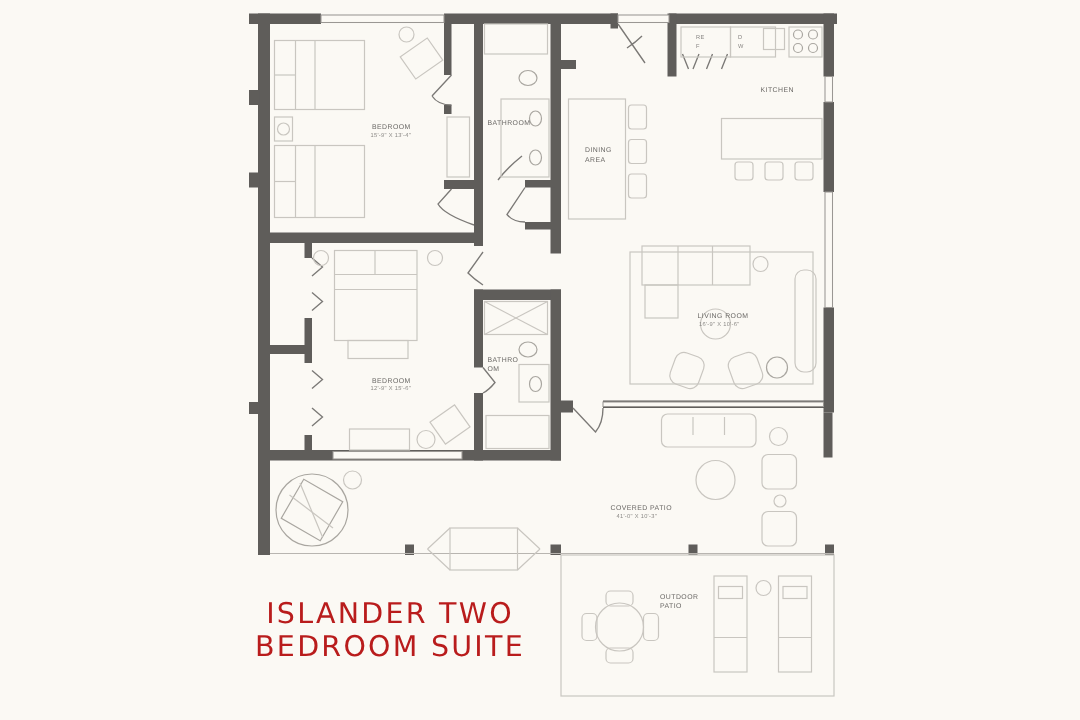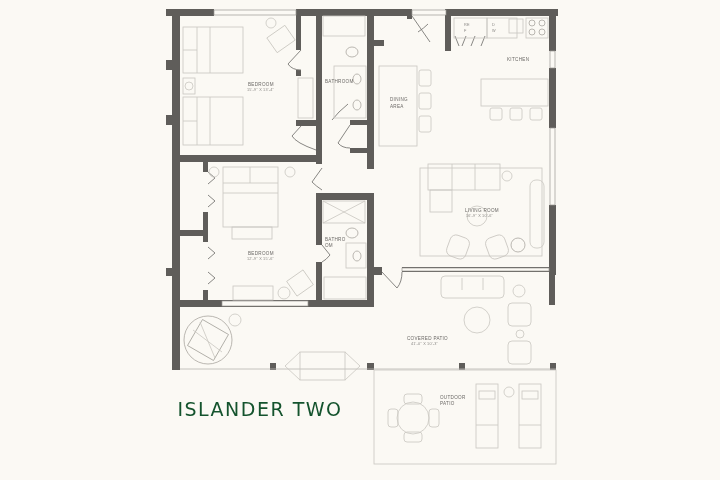--- a/index.html
+++ b/index.html
@@ -5,21 +5,21 @@
   html, body { margin:0; padding:0; }
   body { width:720px; height:480px; background:#fbf9f4; position:relative; overflow:hidden; font-family:"Liberation Sans", sans-serif; }
   svg.plan { position:absolute; left:0; top:0; width:720px; height:480px; }
   .wall { fill:#5f5d5a; }
   .fx { fill:none; stroke:#c9c6c0; stroke-width:0.8; }
   .fxd { fill:none; stroke:#a9a6a0; stroke-width:0.8; }
   .door { fill:none; stroke:#7b7976; stroke-width:0.9; }
   .win { fill:#fbf9f4; stroke:#9a9793; stroke-width:0.7; }
   .lbl { font-family:"Liberation Sans", sans-serif; font-size:4.6px; fill:#6b6966; letter-spacing:0.3px; }
   .dim { font-family:"Liberation Sans", sans-serif; font-size:3.8px; fill:#8a8885; letter-spacing:0.2px; }
-  .title { position:absolute; left:150px; top:398px; width:220px; text-align:center; font-family:"DejaVu Sans", sans-serif; font-size:19px; line-height:22px; color:#14532d; letter-spacing:1.5px; font-weight:normal; }
+  .title { position:absolute; left:150px; top:398px; width:220px; text-align:center; font-family:"DejaVu Sans", sans-serif; font-size:19px; line-height:22px; color:#b91c1c; letter-spacing:1.5px; font-weight:normal; }
   .title div { white-space:nowrap; }
 </style>
 </head>
 <body>
 
 <svg class="plan" viewBox="0 0 720 480">
 
   <g>
 
     <rect class="wall" x="166" y="9" width="48" height="7"></rect>
@@ -246,13 +246,14 @@
     <text class="lbl" x="325" y="247">OM</text>
     <text class="lbl" x="407" y="340">COVERED PATIO</text>
     <text class="dim" x="411" y="345">41'-0" X 10'-3"</text>
     <text class="lbl" x="440" y="399">OUTDOOR</text>
     <text class="lbl" x="440" y="405">PATIO</text>
   </g>
 </svg>
 
 <div class="title">
   <div>ISLANDER TWO</div>
+  <div>BEDROOM SUITE</div>
 </div>
 
 </body></html>

